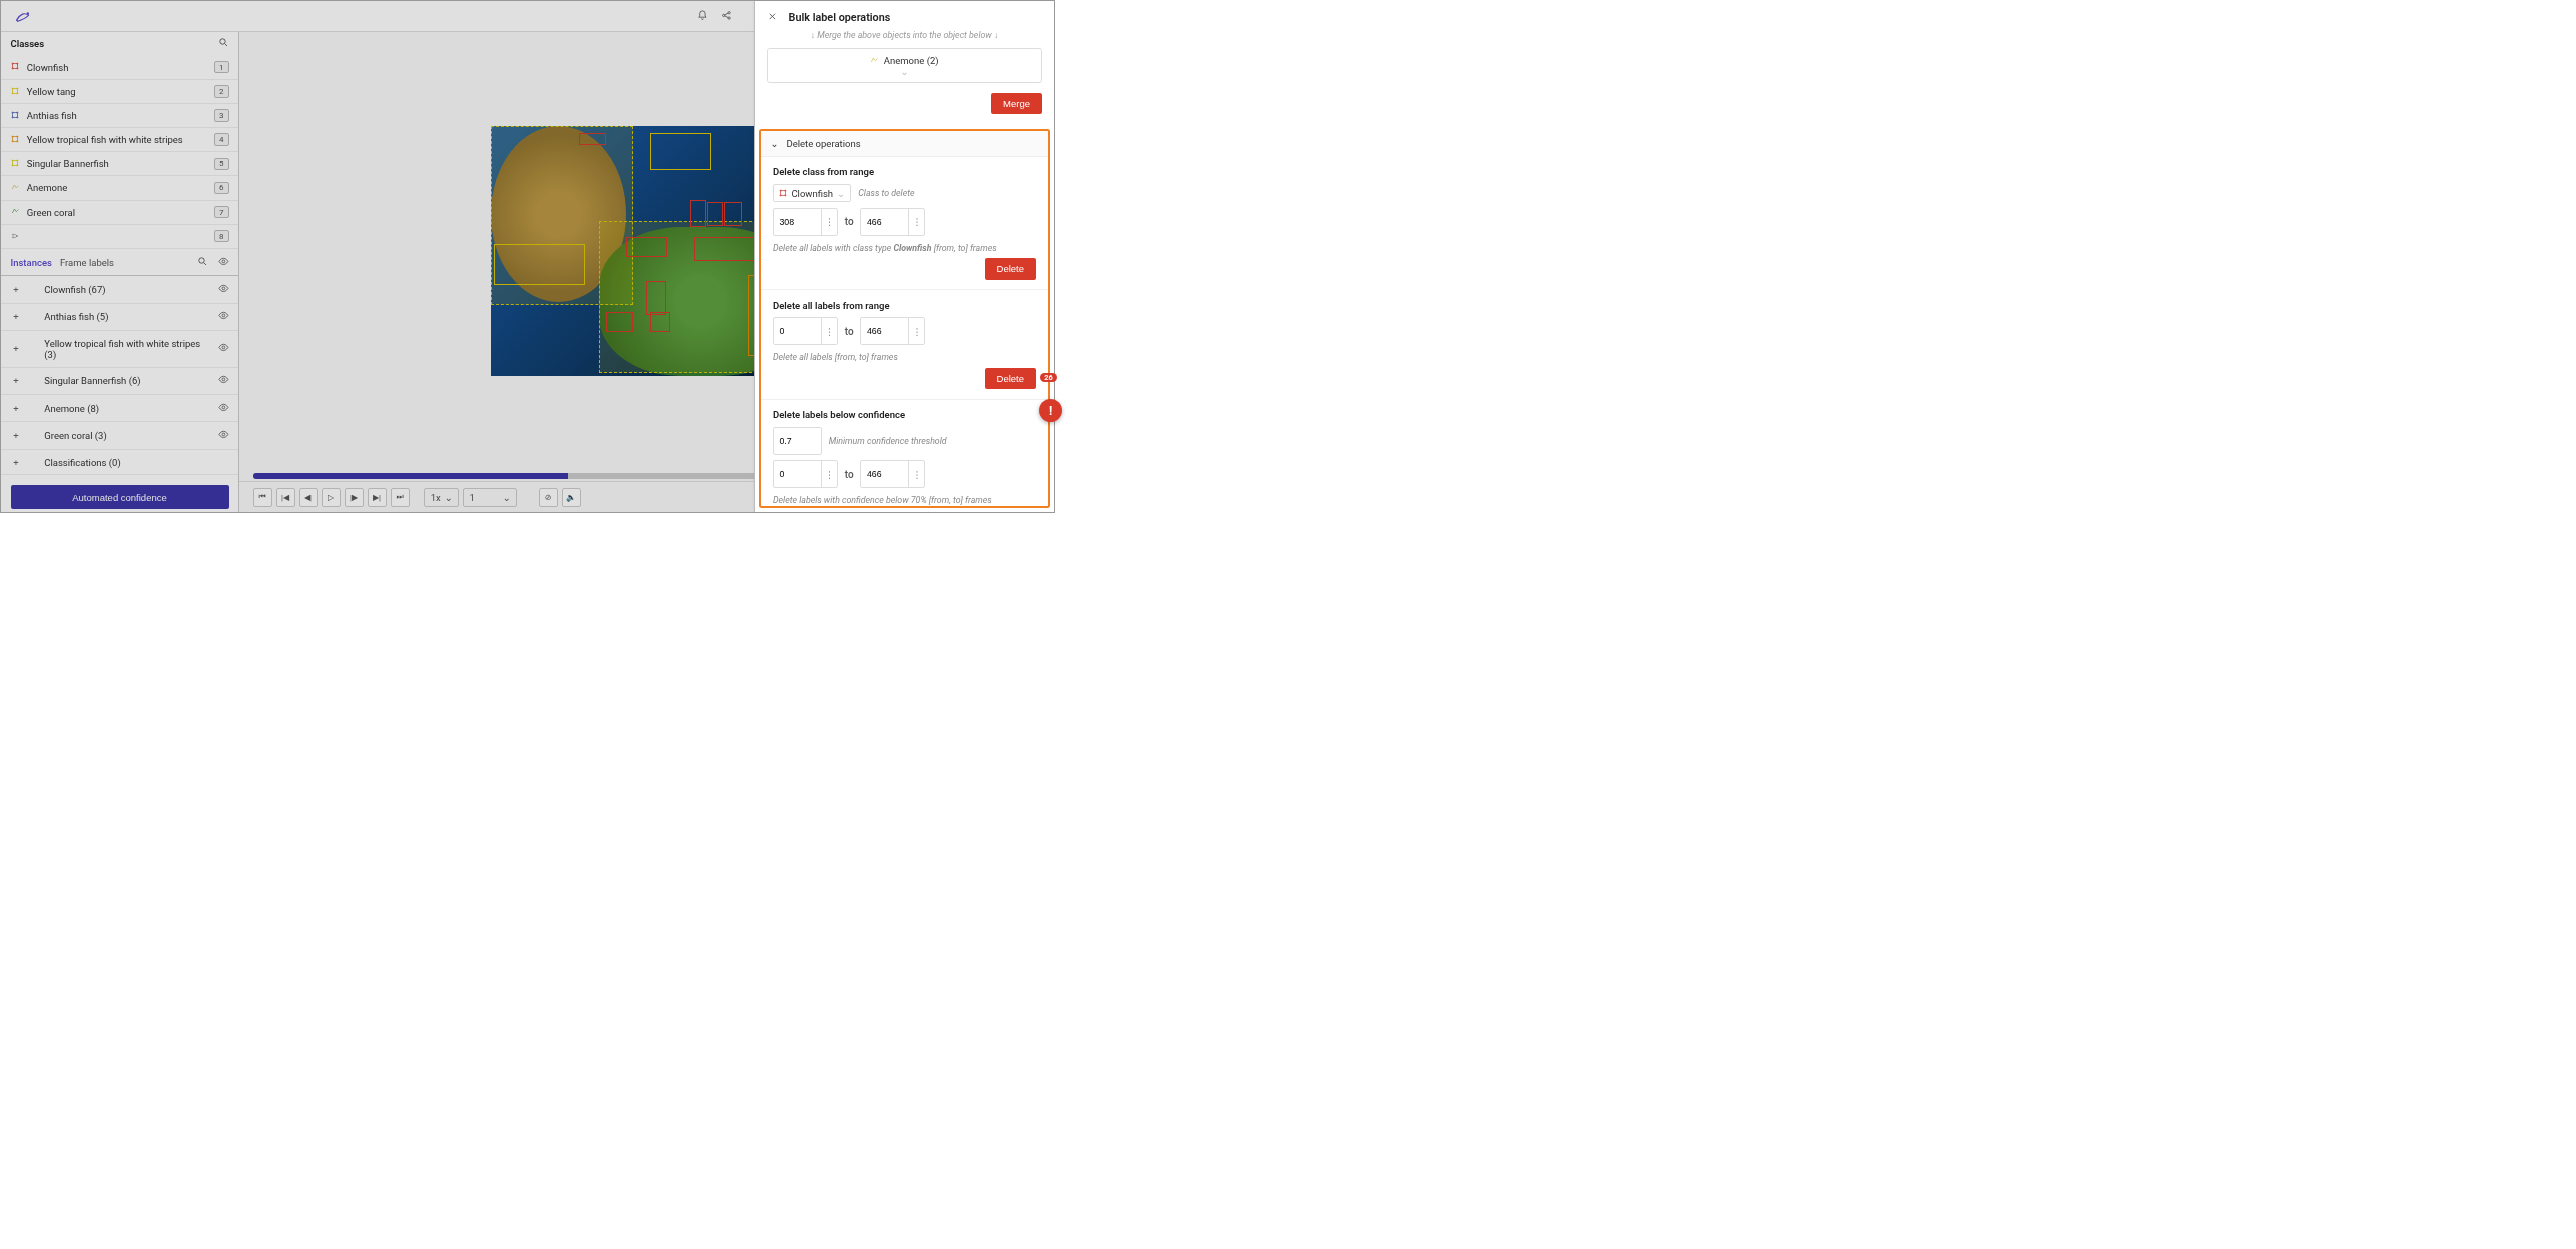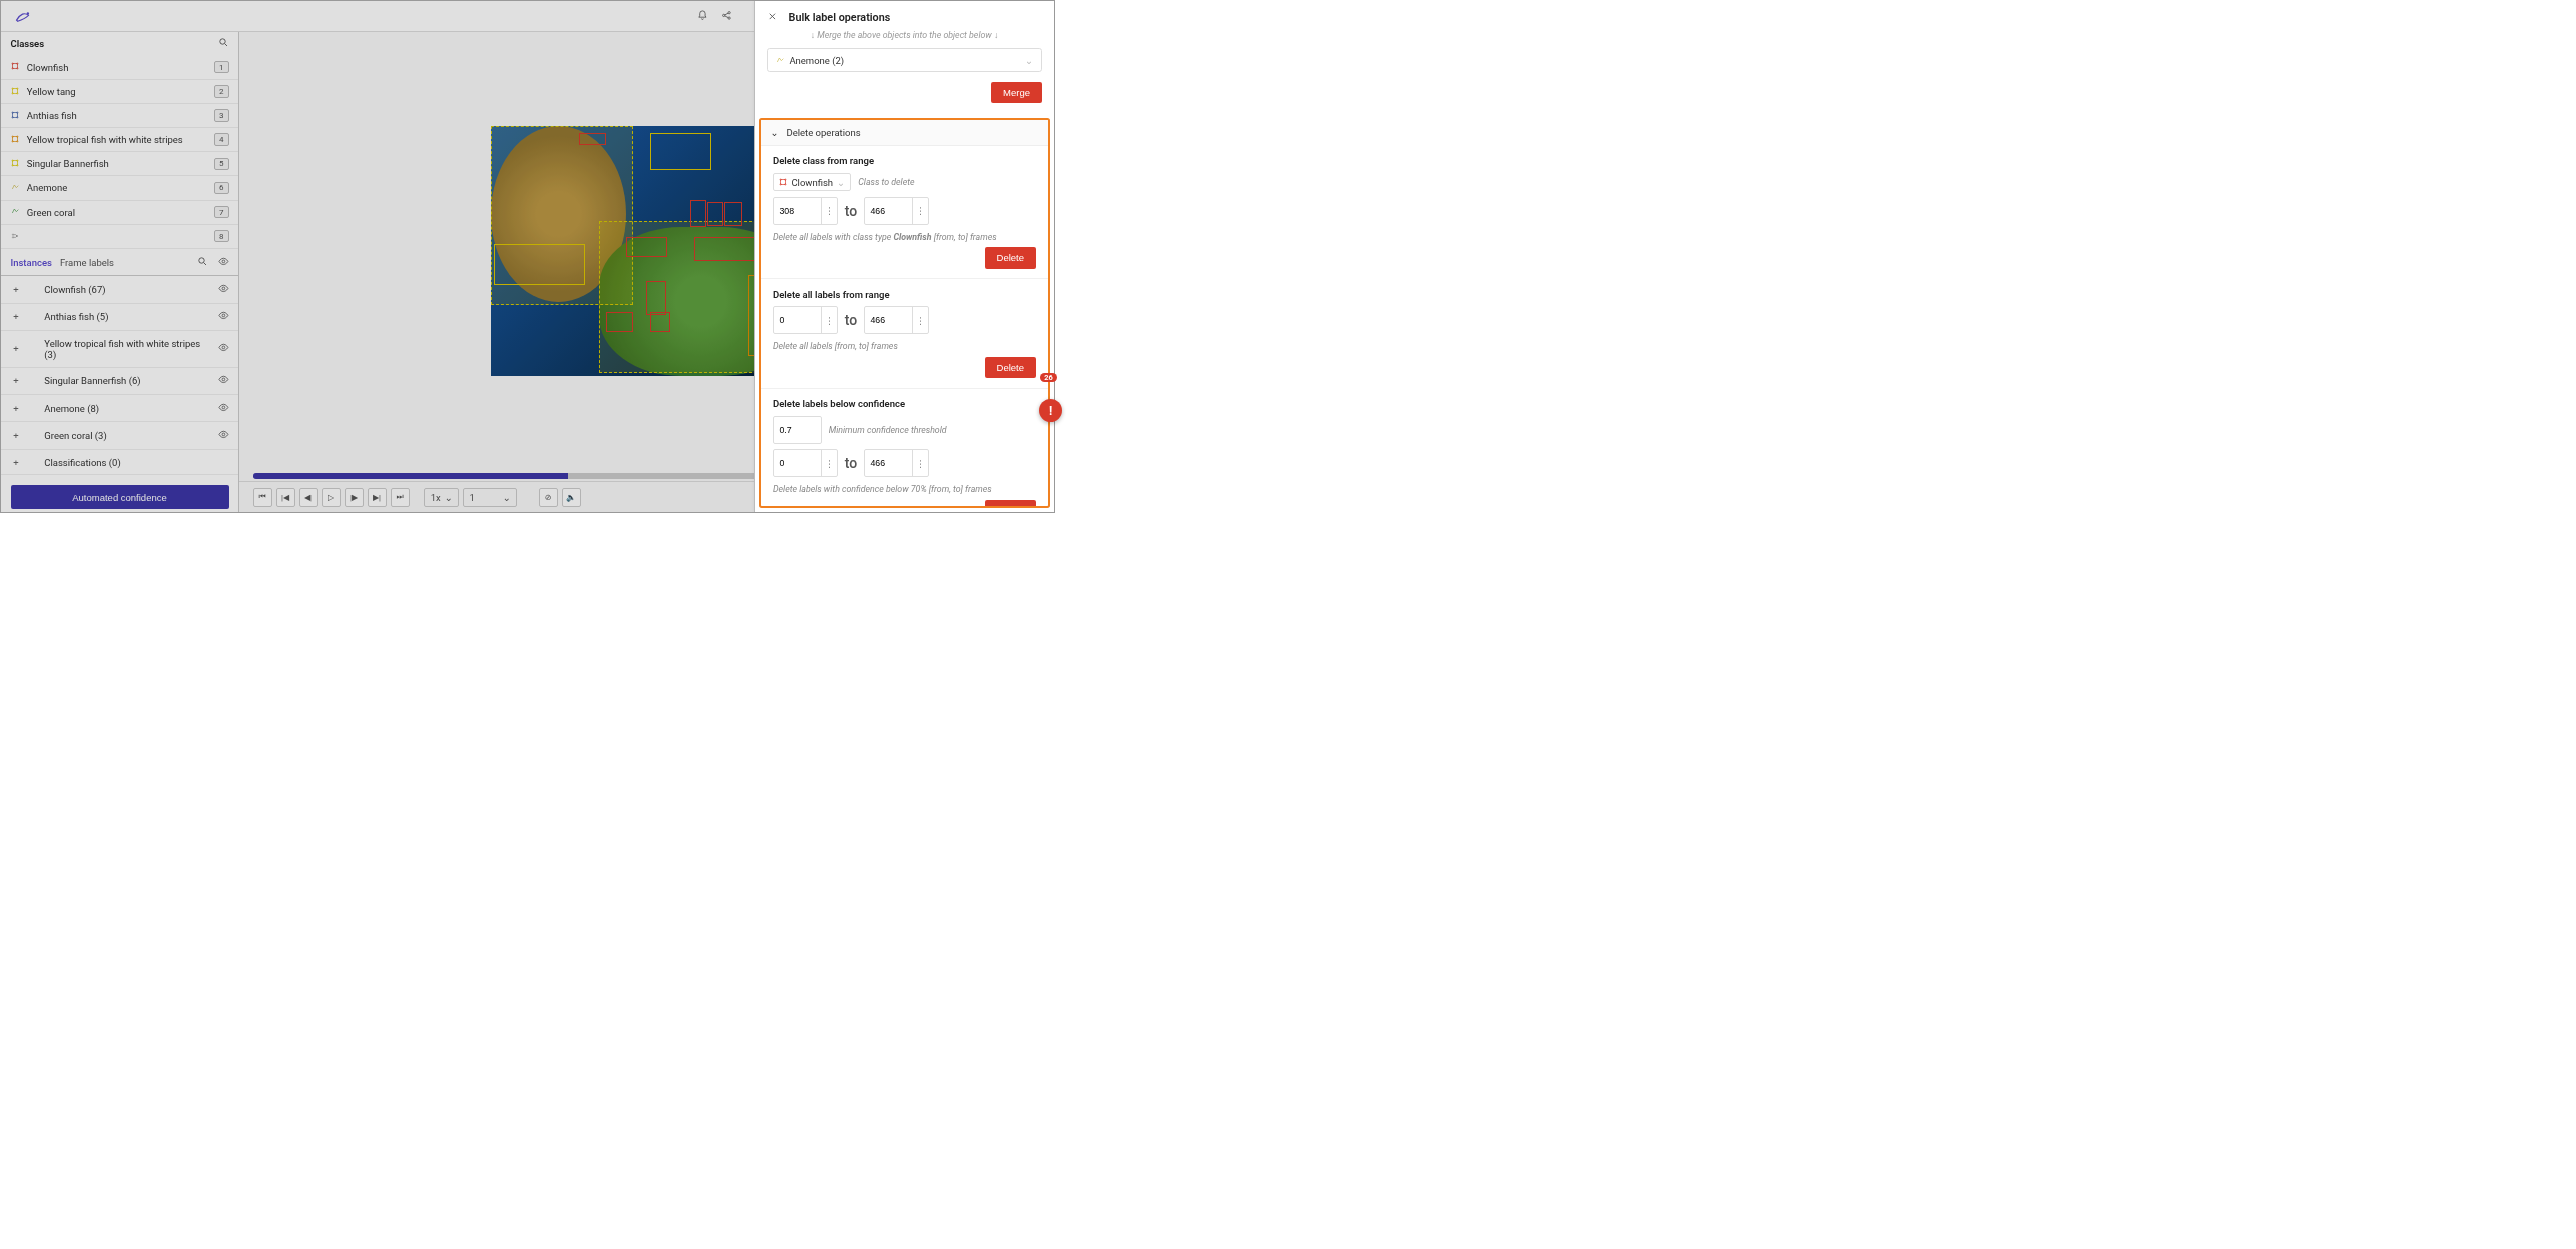--- a/index.html
+++ b/index.html
@@ -54,37 +54,37 @@
 .ctrl-select { height:19px; border:0.7px solid #ccc; border-radius:2px; padding:0 5.4px; display:flex; align-items:center; gap:4px; color:#555; cursor:pointer; }
 .ctrl-input { height:19px; border:0.7px solid #ccc; border-radius:2px; padding:0 5.4px; width:54px; display:flex; align-items:center; justify-content:space-between; color:#555; }
 
 
 .right-panel { position:absolute; top:0; right:0; bottom:0; width:300px; background:#fff; border-left:0.7px solid #bbb; z-index:100; display:flex; flex-direction:column; box-shadow:-1.4px 0 2.7px rgba(0,0,0,0.04); }
 .panel-header { display:flex; align-items:center; padding:9.5px 12px 6.8px; gap:10.8px; }
 .panel-header .close-x { cursor:pointer; color:#555; }
 .panel-title { font-weight:600; font-size:10.8px; color:#222; }
 
 .merge-hint { text-align:center; color:#999; font-style:italic; font-size:8.8px; padding:0 12px 2.7px; }
-.merge-select { margin:5.4px 12px; border:0.7px solid #ddd; border-radius:2.7px; padding:5.4px 8px; display:flex; align-items:center; justify-content:space-between; cursor:pointer; }
+.merge-select { margin:5.4px 12px; border:0.7px solid #ddd; border-radius:2.7px; padding:5.4px 8px; display:flex; align-items:center; justify-content:space-between; cursor:pointer;flex-direction:column; }
 .merge-select-left { display:flex; align-items:center; gap:5.4px; }
 .merge-btn-row { display:flex; justify-content:flex-end; padding:4px 12px 10.8px; }
 .red-btn { background:#d83a2a; color:#fff; border:none; border-radius:2px; padding:5.4px 12px; font-size:9.5px; cursor:pointer; }
 
 
 .delete-ops-box { margin:4px; border:2px solid #f08020; border-radius:2.7px; flex:1; overflow:auto; }
 .collapse-header { display:flex; align-items:center; gap:8px; padding:6.8px 9.5px; background:#fafafa; border-bottom:0.7px solid #eee; font-size:9.5px; color:#333; cursor:pointer; }
 .del-section { padding:9.5px 12px 5.4px; border-bottom:0.7px solid #f0f0f0; }
 .del-section h4 { font-size:9.5px; font-weight:600; color:#222; margin-bottom:6.8px; }
 .row-inline { display:flex; align-items:center; gap:6.8px; flex-wrap:wrap; margin-bottom:5.4px; }
 .class-pick { border:0.7px solid #ddd; border-radius:2px; padding:2.7px 5.4px; display:flex; align-items:center; gap:4px; cursor:pointer; }
 .hint-text { color:#888; font-style:italic; font-size:8.8px; }
 .num-input { border:0.7px solid #ddd; border-radius:2px; height:28px; display:flex; align-items:center; }
 .num-input input { border:none; outline:none; width:47px; padding:0 5.4px; font-size:8.8px; }
 .num-input .stepper { border-left:0.7px solid #ddd; width:16px; height:100%; display:flex; align-items:center; justify-content:center; color:#888; cursor:pointer; }
-.to-label { font-size:14px; color:#555; font-weight:500; }
+.to-label { font-size:10px; color:#555; font-weight:500; }
 .btn-row { display:flex; justify-content:flex-end; margin-top:4px; margin-bottom:4px; }
 
 .alert-badge { position:absolute; right:-8px; top:398px; z-index:200; background:#d83a2a; color:#fff; border-radius:50%; width:23px; height:23px; display:flex; align-items:center; justify-content:center; font-size:12px; font-weight:700; box-shadow:0 1.4px 4px rgba(0,0,0,0.3); }
 .alert-count { position:absolute; right:-2.7px; top:372px; z-index:201; background:#d83a2a; color:#fff; border-radius:6.8px; padding:0 4px; font-size:7.4px; font-weight:700; }
 
 
 .ico { width:10.8px; height:10.8px; }
 .ico-sm { width:8px; height:8px; }
 </style>
 </head>

